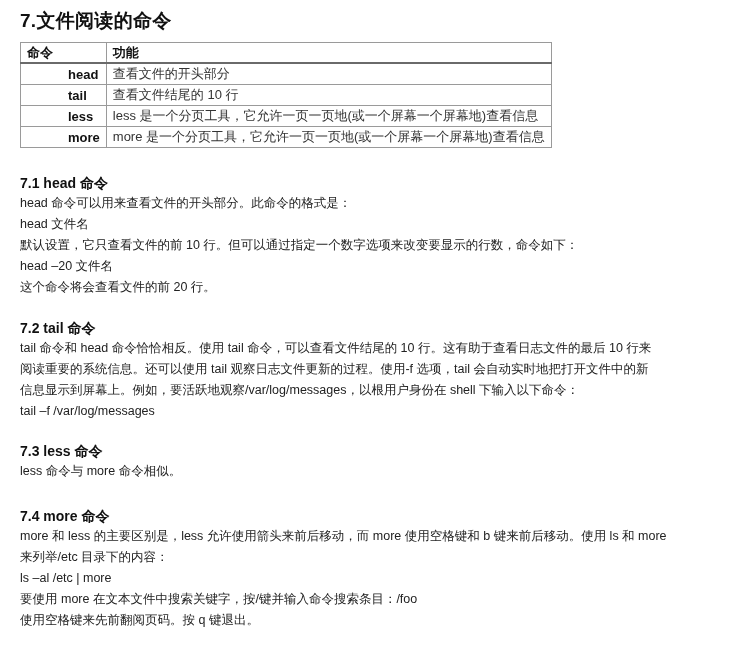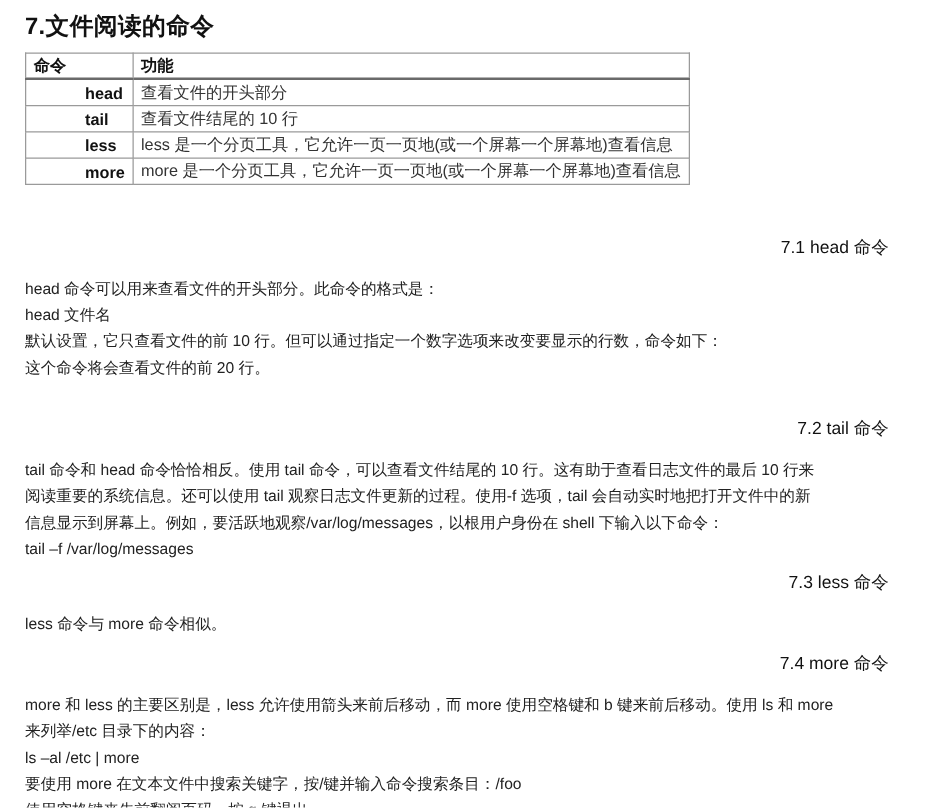--- a/index.html
+++ b/index.html
@@ -56,27 +56,26 @@
     table.cmd-table td.desc {
       color: #333;
     }
     .col-cmd { width: 152px; }
     .section {
       position: absolute;
       left: 20px;
       width: 705px;
     }
     .section h2 {
-      margin: 14px;
+      margin: 0;
       font-size: 14px;
-      font-weight: normal;
+      font-weight: bold;
       color: #111;
       height: 20px;
       line-height: 20px;
-      text-align: right;
     }
     .section p {
       margin: 0;
       font-size: 12.5px;
       line-height: 21px;
       color: #222;
     }
     #sec-1 { top: 173px; }
     #sec-2 { top: 318px; }
     #sec-3 { top: 441px; }
@@ -112,20 +111,21 @@
       <td class="desc">more 是一个分页工具，它允许一页一页地(或一个屏幕一个屏幕地)查看信息</td>
     </tr>
   </tbody>
 </table>
 
 <div class="section" id="sec-1">
   <h2>7.1 head 命令</h2>
   <p>head 命令可以用来查看文件的开头部分。此命令的格式是：</p>
   <p>head  文件名</p>
   <p>默认设置，它只查看文件的前 10 行。但可以通过指定一个数字选项来改变要显示的行数，命令如下：</p>
+  <p>head –20  文件名</p>
   <p>这个命令将会查看文件的前 20 行。</p>
 </div>
 
 <div class="section" id="sec-2">
   <h2>7.2 tail 命令</h2>
   <p>tail 命令和 head 命令恰恰相反。使用 tail 命令，可以查看文件结尾的 10 行。这有助于查看日志文件的最后 10 行来</p>
   <p>阅读重要的系统信息。还可以使用 tail 观察日志文件更新的过程。使用-f 选项，tail 会自动实时地把打开文件中的新</p>
   <p>信息显示到屏幕上。例如，要活跃地观察/var/log/messages，以根用户身份在 shell 下输入以下命令：</p>
   <p>tail –f /var/log/messages</p>
 </div>

